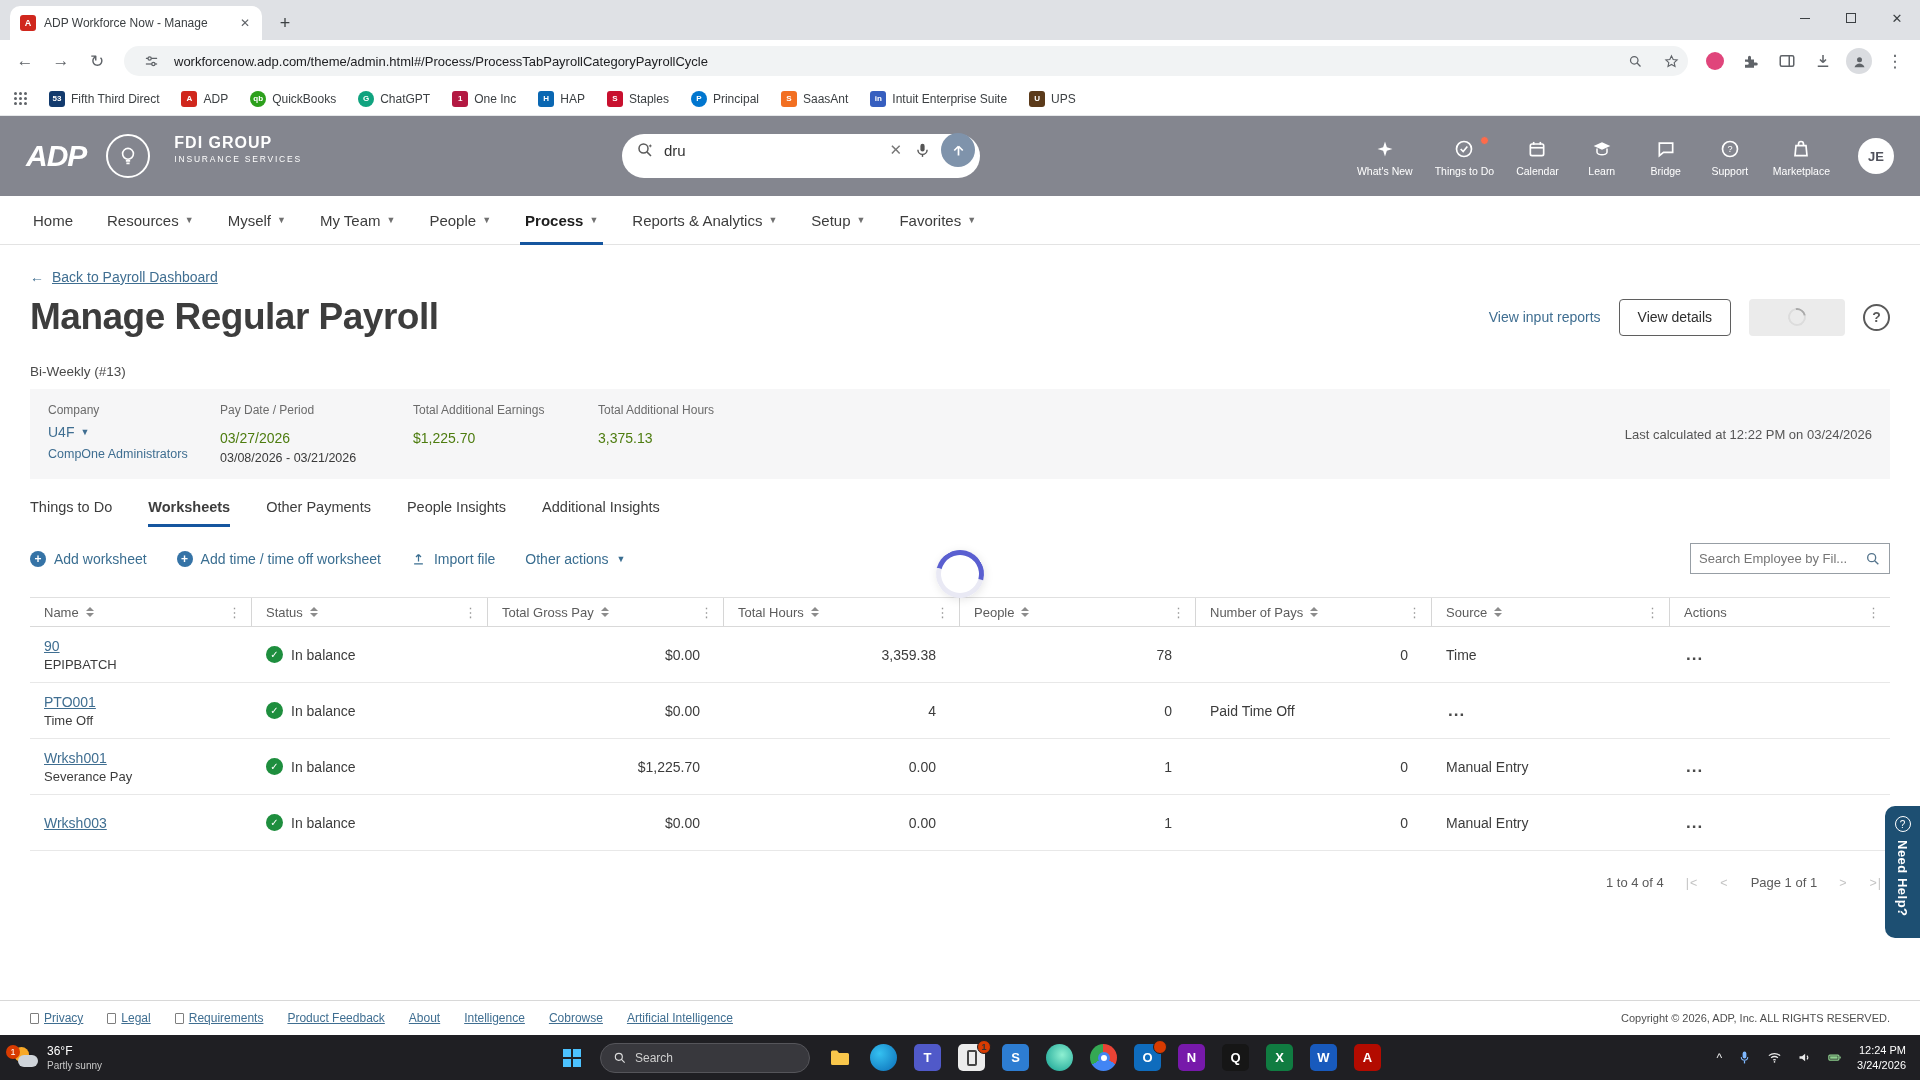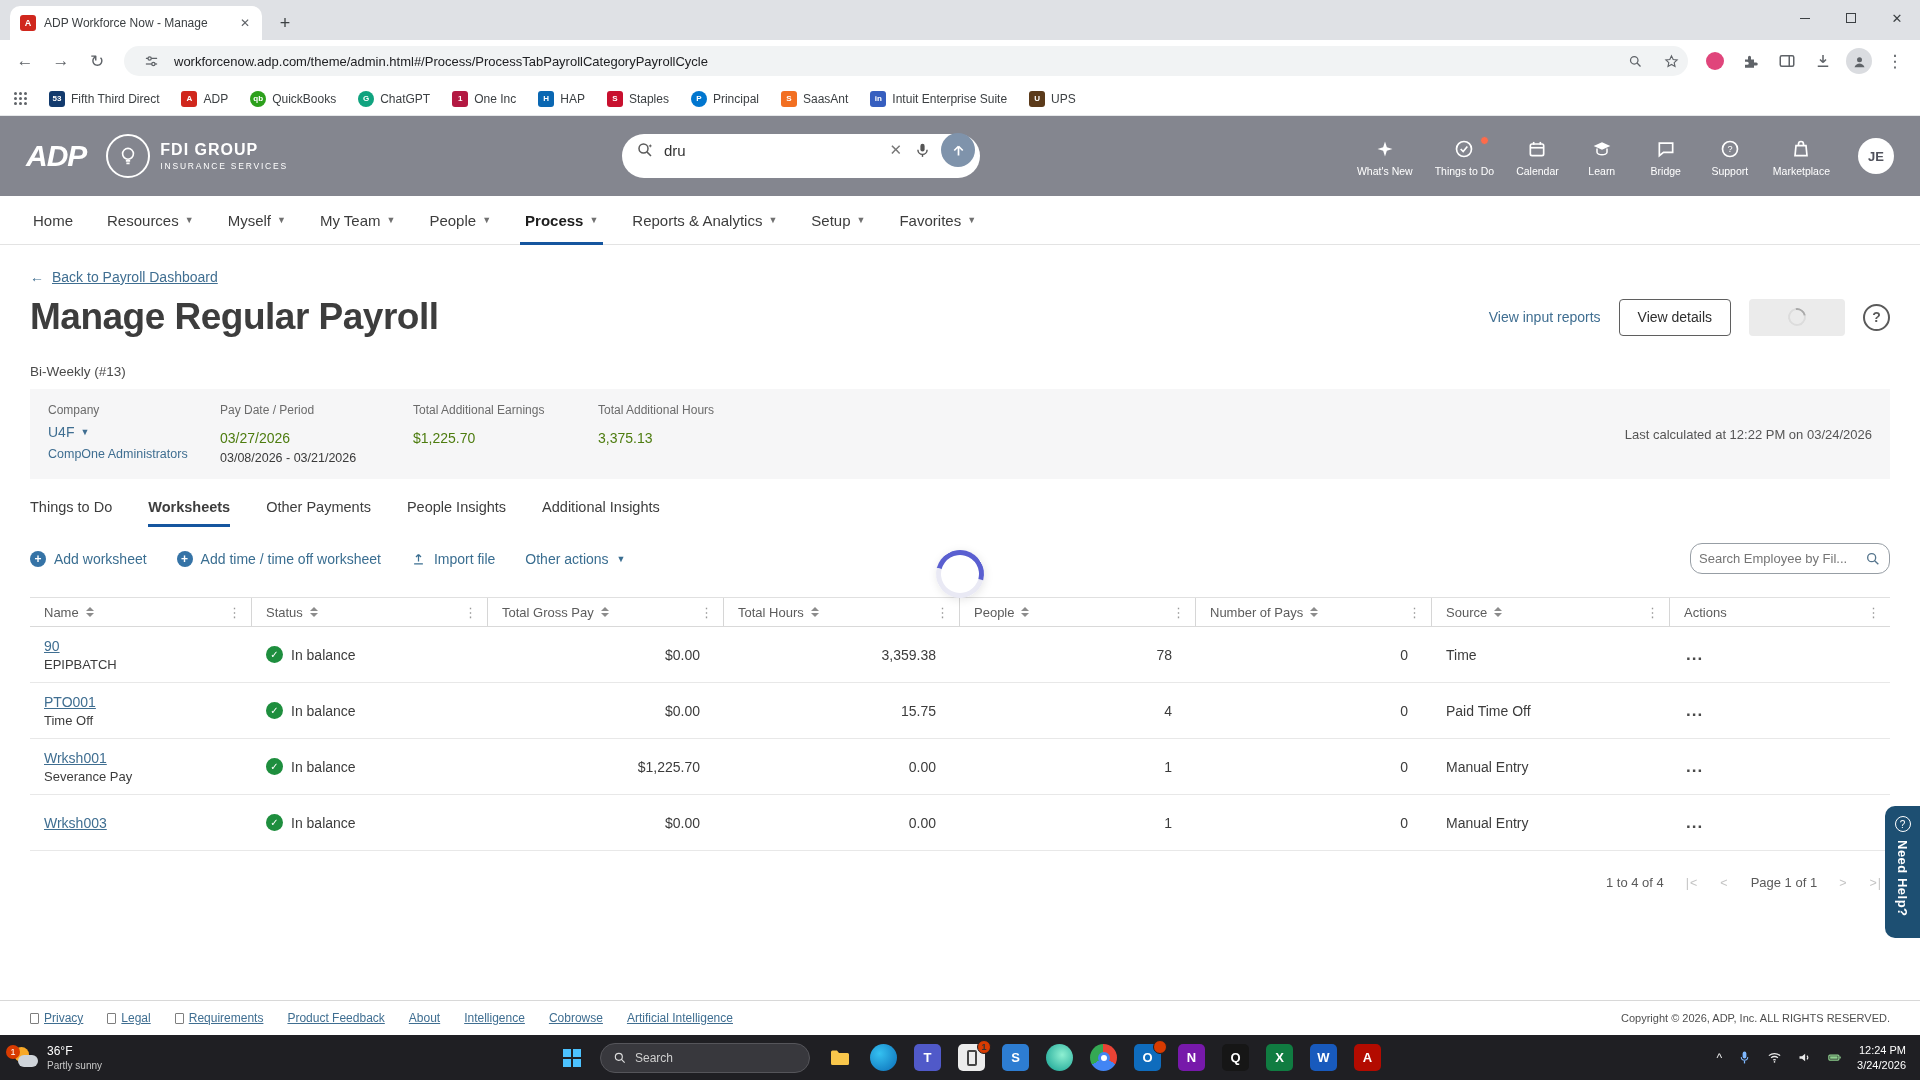--- a/index.html
+++ b/index.html
@@ -35,21 +35,21 @@
   .appsgrid i{width:3px;height:3px;background:#5f6368;border-radius:50%}
   .bm{display:flex;align-items:center;gap:6px;white-space:nowrap}
   .fv{width:16px;height:16px;border-radius:3px;color:#fff;font-size:8px;font-weight:bold;display:flex;align-items:center;justify-content:center;flex:0 0 auto}
   .c-53{background:#123a6d}.c-adp{background:#d0271d}.c-qb{background:#2ca01c;border-radius:50%}.c-gpt{background:#10a37f;border-radius:50%}
   .c-one{background:#b31942}.c-hap{background:#0a67b2}.c-stp{background:#c8102e}.c-pri{background:#0076cf;border-radius:50%}
   .c-saa{background:#f26f21}.c-int{background:#365ebf}.c-ups{background:#5b3a1a}
 
   
   .adp-header{position:absolute;top:116px;left:0;right:0;height:80px;background:#84868f;color:#fff;display:flex;align-items:center;padding:0 26px}
   .adp-logo{font-size:30px;font-weight:bold;font-style:italic;letter-spacing:-1px}
-  .fdi{display:flex;align-items:center;gap:10px;margin-left:20px}
+  .fdi{display:flex;gap:24px;margin-left:20px}
   .fdi-badge{width:44px;height:44px;border:2px solid #fff;border-radius:50%;display:flex;align-items:center;justify-content:center}
   .fdi-badge svg{width:26px;height:26px}
   .fdi-name{font-size:16px;font-weight:bold;letter-spacing:1px}
   .fdi-tag{font-size:8.5px;letter-spacing:1.8px;margin-top:2px}
   .adp-search{position:absolute;left:622px;top:18px;width:358px;height:44px;background:#fff;border-radius:22px;display:flex;align-items:center;gap:10px;padding:0 5px 12px 14px;color:#555}
   .adp-search .lens svg{width:18px;height:18px;color:#5a5a5a}
   .adp-search input{flex:1;border:none;outline:none;background:transparent;font-size:15px;color:#333;font-family:inherit;min-width:0}
   .clear-x{color:#777;font-size:15px;padding:0 2px}
   .mic svg{width:17px;height:17px;color:#555}
   .submit{width:34px;height:34px;border-radius:50%;background:#7f93ab;display:flex;align-items:center;justify-content:center;color:#fff}
@@ -92,21 +92,21 @@
   .last-calc{margin-left:auto;align-self:center;font-size:13px;color:#555}
 
   .tabs{margin-top:20px;display:flex;gap:36px}
   .ptab{font-size:14.5px;color:#3d3d3d;padding-bottom:9px;border-bottom:3px solid transparent;white-space:nowrap}
   .ptab.active{font-weight:bold;border-bottom-color:#15569f}
 
   .actions-row{margin-top:16px;display:flex;align-items:center;height:32px;position:relative}
   .act{display:flex;align-items:center;gap:8px;font-size:14px;color:#3a6e91;margin-right:30px;white-space:nowrap}
   .add-ic{width:16px;height:16px;border-radius:50%;background:#3573a6;color:#fff;font-size:12px;font-weight:bold;display:flex;align-items:center;justify-content:center;line-height:1}
   .act svg{width:15px;height:15px;color:#3a6e91}
-  .emp-search{position:absolute;right:0;top:0;width:200px;height:31px;border:1px solid #979ea5;border-radius:12px;display:flex;align-items:center;padding:0 8px;background:#fff}
+  .emp-search{position:absolute;right:0;top:0;width:200px;height:31px;border:1px solid #979ea5;border-radius:0;display:flex;align-items:center;padding:0 8px;background:#fff}
   .emp-search input{flex:1;border:none;outline:none;font-size:13px;color:#333;background:transparent;font-family:inherit;min-width:0}
   .emp-search svg{width:16px;height:16px;color:#54748c}
 
   .spinner{position:absolute;left:calc(50% - 24px);top:305px;width:48px;height:48px;border-radius:50%;background:rgba(255,255,255,.75);border:5px solid #e9e9f4;border-top-color:#5a5fd0;border-right-color:#5a5fd0;transform:rotate(-30deg);box-shadow:0 2px 10px rgba(0,0,0,.10);z-index:5}
 
   .cols{display:grid;grid-template-columns:222px 236px 236px 236px 236px 236px 238px 1fr}
   .thead{margin-top:22px;border-top:1px solid #e0e0e0;border-bottom:1px solid #d9d9d9;height:30px}
   .th{display:flex;align-items:center;padding-left:14px}
   .th:not(:last-child){border-right:1px solid #d6d6d6}
   .th .lbl{font-size:13px;color:#5c5c5c;white-space:nowrap}
@@ -616,21 +616,20 @@
     <div class="cols trow">
       <div class="cell cell-name">
         <span class="name-link">PTO001</span>
         <span class="name-sub">Time Off</span>
       </div>
       <div class="cell cell-status">
           <span class="chk">✓</span>
           <span>In balance</span>
         </div>
       <div class="cell num">$0.00</div>
-      <div class="cell num">15.75</div>
       <div class="cell num">4</div>
       <div class="cell num">0</div>
       <div class="cell cell-src">Paid Time Off</div>
       <div class="cell cell-act">...</div>
     </div>
     
     <div class="cols trow">
       <div class="cell cell-name">
         <span class="name-link">Wrksh001</span>
         <span class="name-sub">Severance Pay</span>

